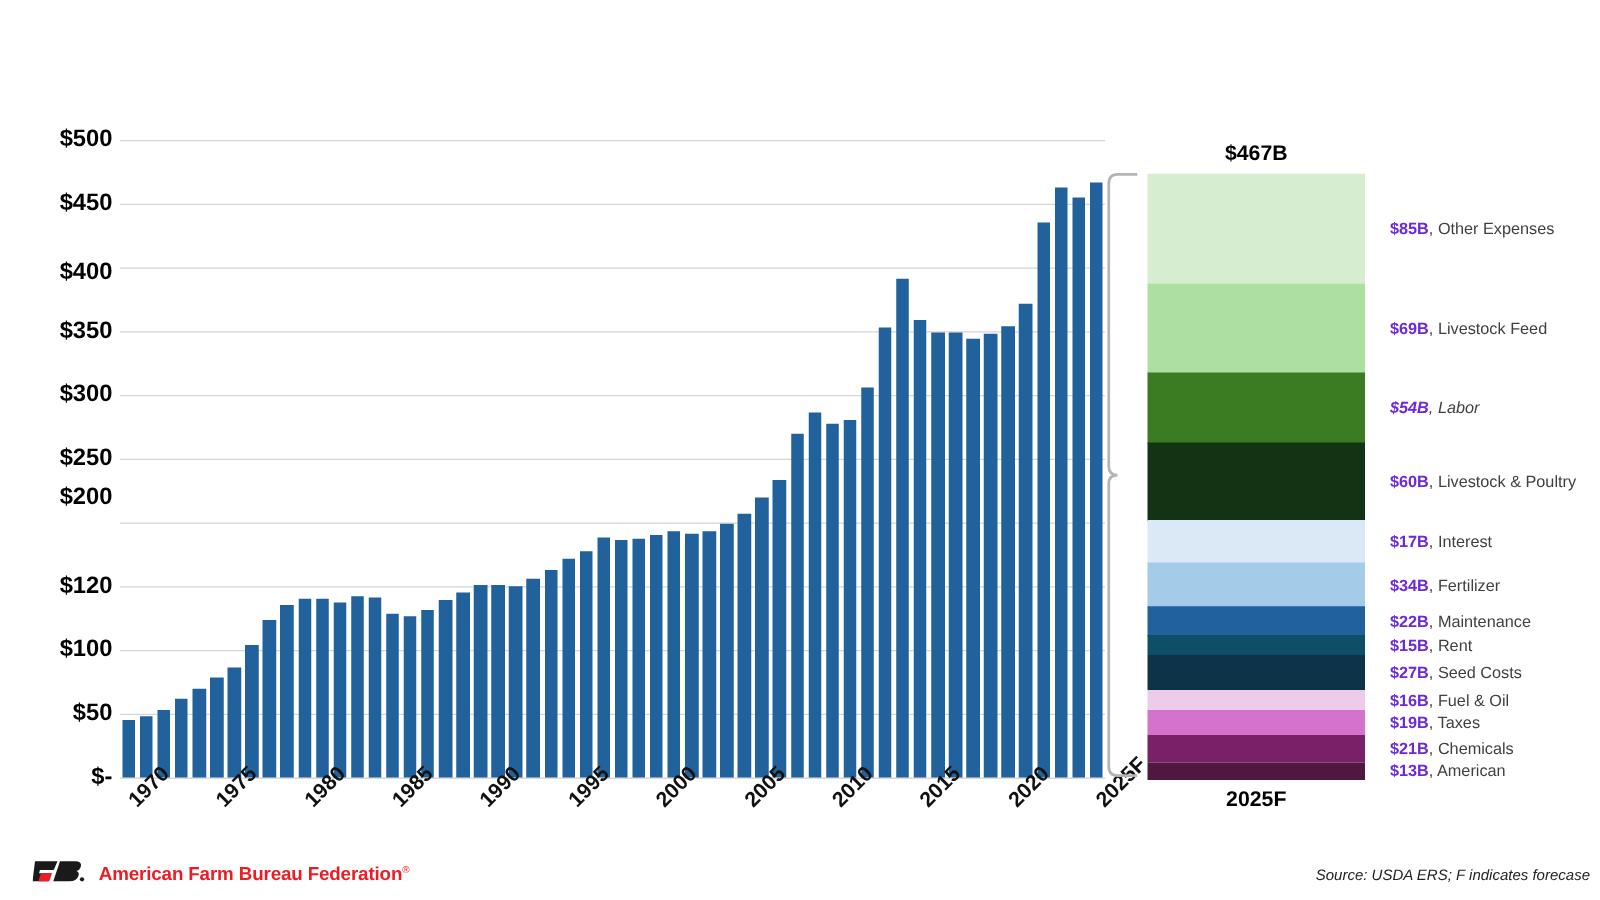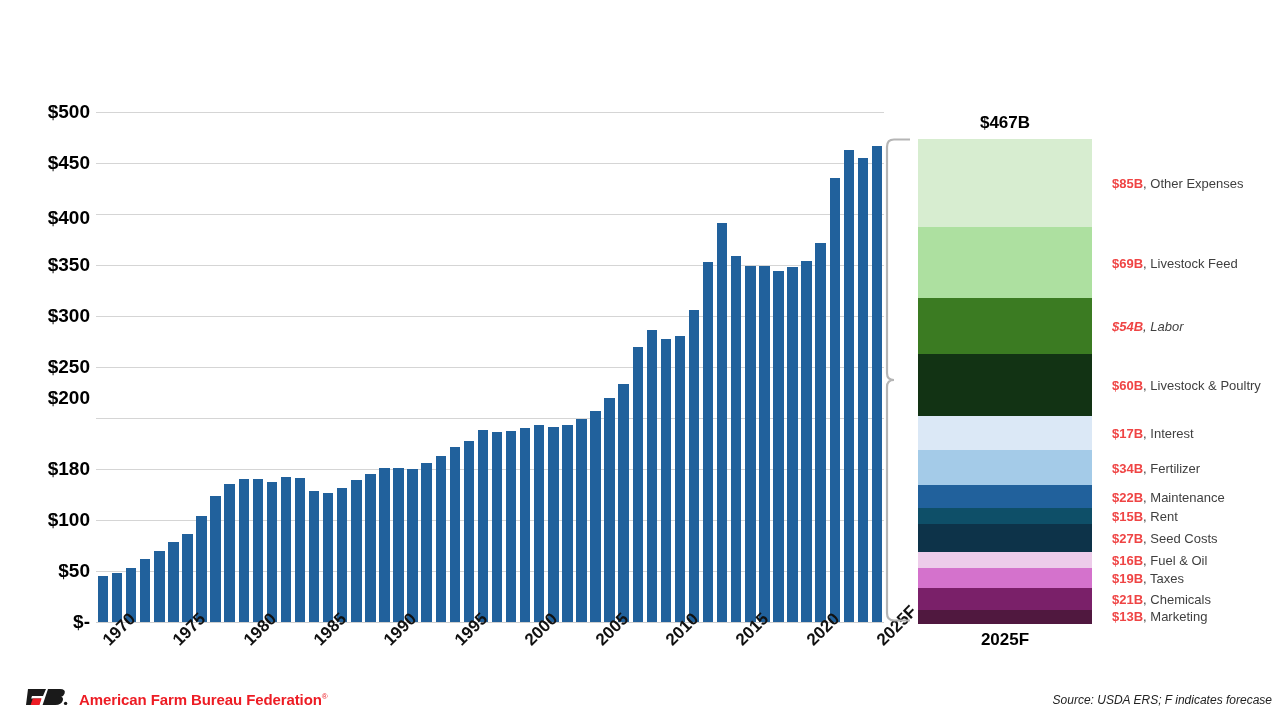--- a/index.html
+++ b/index.html
@@ -60,21 +60,21 @@
     position: absolute; left: 918px; top: 630px; width: 174px;
     text-align: center; font-size: 17px; font-weight: bold; color: #000;
   }
 
   
   #legend { position: absolute; left: 1112px; top: 139px; width: 168px; height: 483px; }
   .legend-item {
     position: absolute; left: 0; white-space: nowrap;
     font-size: 13px; color: #3f3f3f; transform: translateY(-50%);
   }
-  .legend-item b { color: #ef4444; font-weight: bold; }
+  .legend-item b { color: #6d28d9; font-weight: bold; }
 
   
   #footer-logo { position: absolute; left: 26px; top: 686px; display: flex; align-items: center; }
   #fb-mark { width: 42px; height: 26px; }
   #fb-name {
     margin-left: 11px; font-size: 15px; font-weight: bold;
     color: #ED1C24; letter-spacing: -0.1px; white-space: nowrap;
   }
   #fb-name sup { font-size: 8px; font-weight: normal; vertical-align: super; }
   #source-note {
@@ -163,21 +163,21 @@
 </div>
 
 <div id="ylabels">
     <div class="ylab" style="top: 112px;">$500</div>
     <div class="ylab" style="top: 163px;">$450</div>
     <div class="ylab" style="top: 218px;">$400</div>
     <div class="ylab" style="top: 265px;">$350</div>
     <div class="ylab" style="top: 316px;">$300</div>
     <div class="ylab" style="top: 367px;">$250</div>
     <div class="ylab" style="top: 398px; text-align: right;">$200</div>
-    <div class="ylab" style="top: 469px;">$180</div>
+    <div class="ylab" style="top: 469px;">$120</div>
     <div class="ylab" style="top: 520px;">$100</div>
     <div class="ylab" style="top: 571px;">$50</div>
     <div class="ylab" style="top: 622px;">$-</div>
   </div>
 <div id="xlabels">
     <div class="xlab" style="left: 99.0357px; top: 636px;">1970</div>
     <div class="xlab" style="left: 169.393px; top: 636px;">1975</div>
     <div class="xlab" style="left: 239.75px; top: 636px;">1980</div>
     <div class="xlab" style="left: 310.107px; top: 636px;">1985</div>
     <div class="xlab" style="left: 380.464px; top: 636px;">1990</div>
@@ -218,21 +218,21 @@
     <div class="legend-item" style="top: 187.201px; font-style: italic;"><b>$54B</b><span>, Labor</span></div>
     <div class="legend-item" style="top: 246.154px; text-align: center;"><b>$60B</b><span>, Livestock &amp; Poultry</span></div>
     <div class="legend-item" style="top: 294.247px;"><b>$17B</b><span>, Interest</span></div>
     <div class="legend-item" style="top: 328.895px;"><b>$34B</b><span>, Fertilizer</span></div>
     <div class="legend-item" style="top: 357.854px;"><b>$22B</b><span>, Maintenance</span></div>
     <div class="legend-item" style="top: 376.988px;"><b>$15B</b><span>, Rent</span></div>
     <div class="legend-item" style="top: 398.708px;"><b>$27B</b><span>, Seed Costs</span></div>
     <div class="legend-item" style="top: 420.944px;"><b>$16B</b><span>, Fuel &amp; Oil</span></div>
     <div class="legend-item" style="top: 439.044px;"><b>$19B</b><span>, Taxes</span></div>
     <div class="legend-item" style="top: 459.729px;"><b>$21B</b><span>, Chemicals</span></div>
-    <div class="legend-item" style="top: 477.312px;"><b>$13B</b><span>, Marketing</span></div>
+    <div class="legend-item" style="top: 477.312px;"><b>$13B</b><span>, American</span></div>
   </div>
 
 <div id="footer-logo">
   <svg id="fb-mark" viewBox="0 0 42 26">
     <path d="M2 3 L20 3 L17 10 L6 10 L5.2 12.6 L15 12.6 L13 19 L0 19 Z" fill="#1A1A1A"></path>
     <path d="M6.8 12.6 L15.6 12.6 L13.4 19 L4.6 19 Z" fill="#ED1C24"></path>
     <path d="M22 3 L34 3 Q40 3 38.6 7.6 Q37.8 10 35.2 10.8 Q37.6 11.6 36.8 14.6 Q35.4 19 29.4 19 L16.6 19 Z" fill="#1A1A1A"></path>
     <circle cx="39.6" cy="17.4" r="1.7" fill="#1A1A1A"></circle>
   </svg>
   <div id="fb-name">

